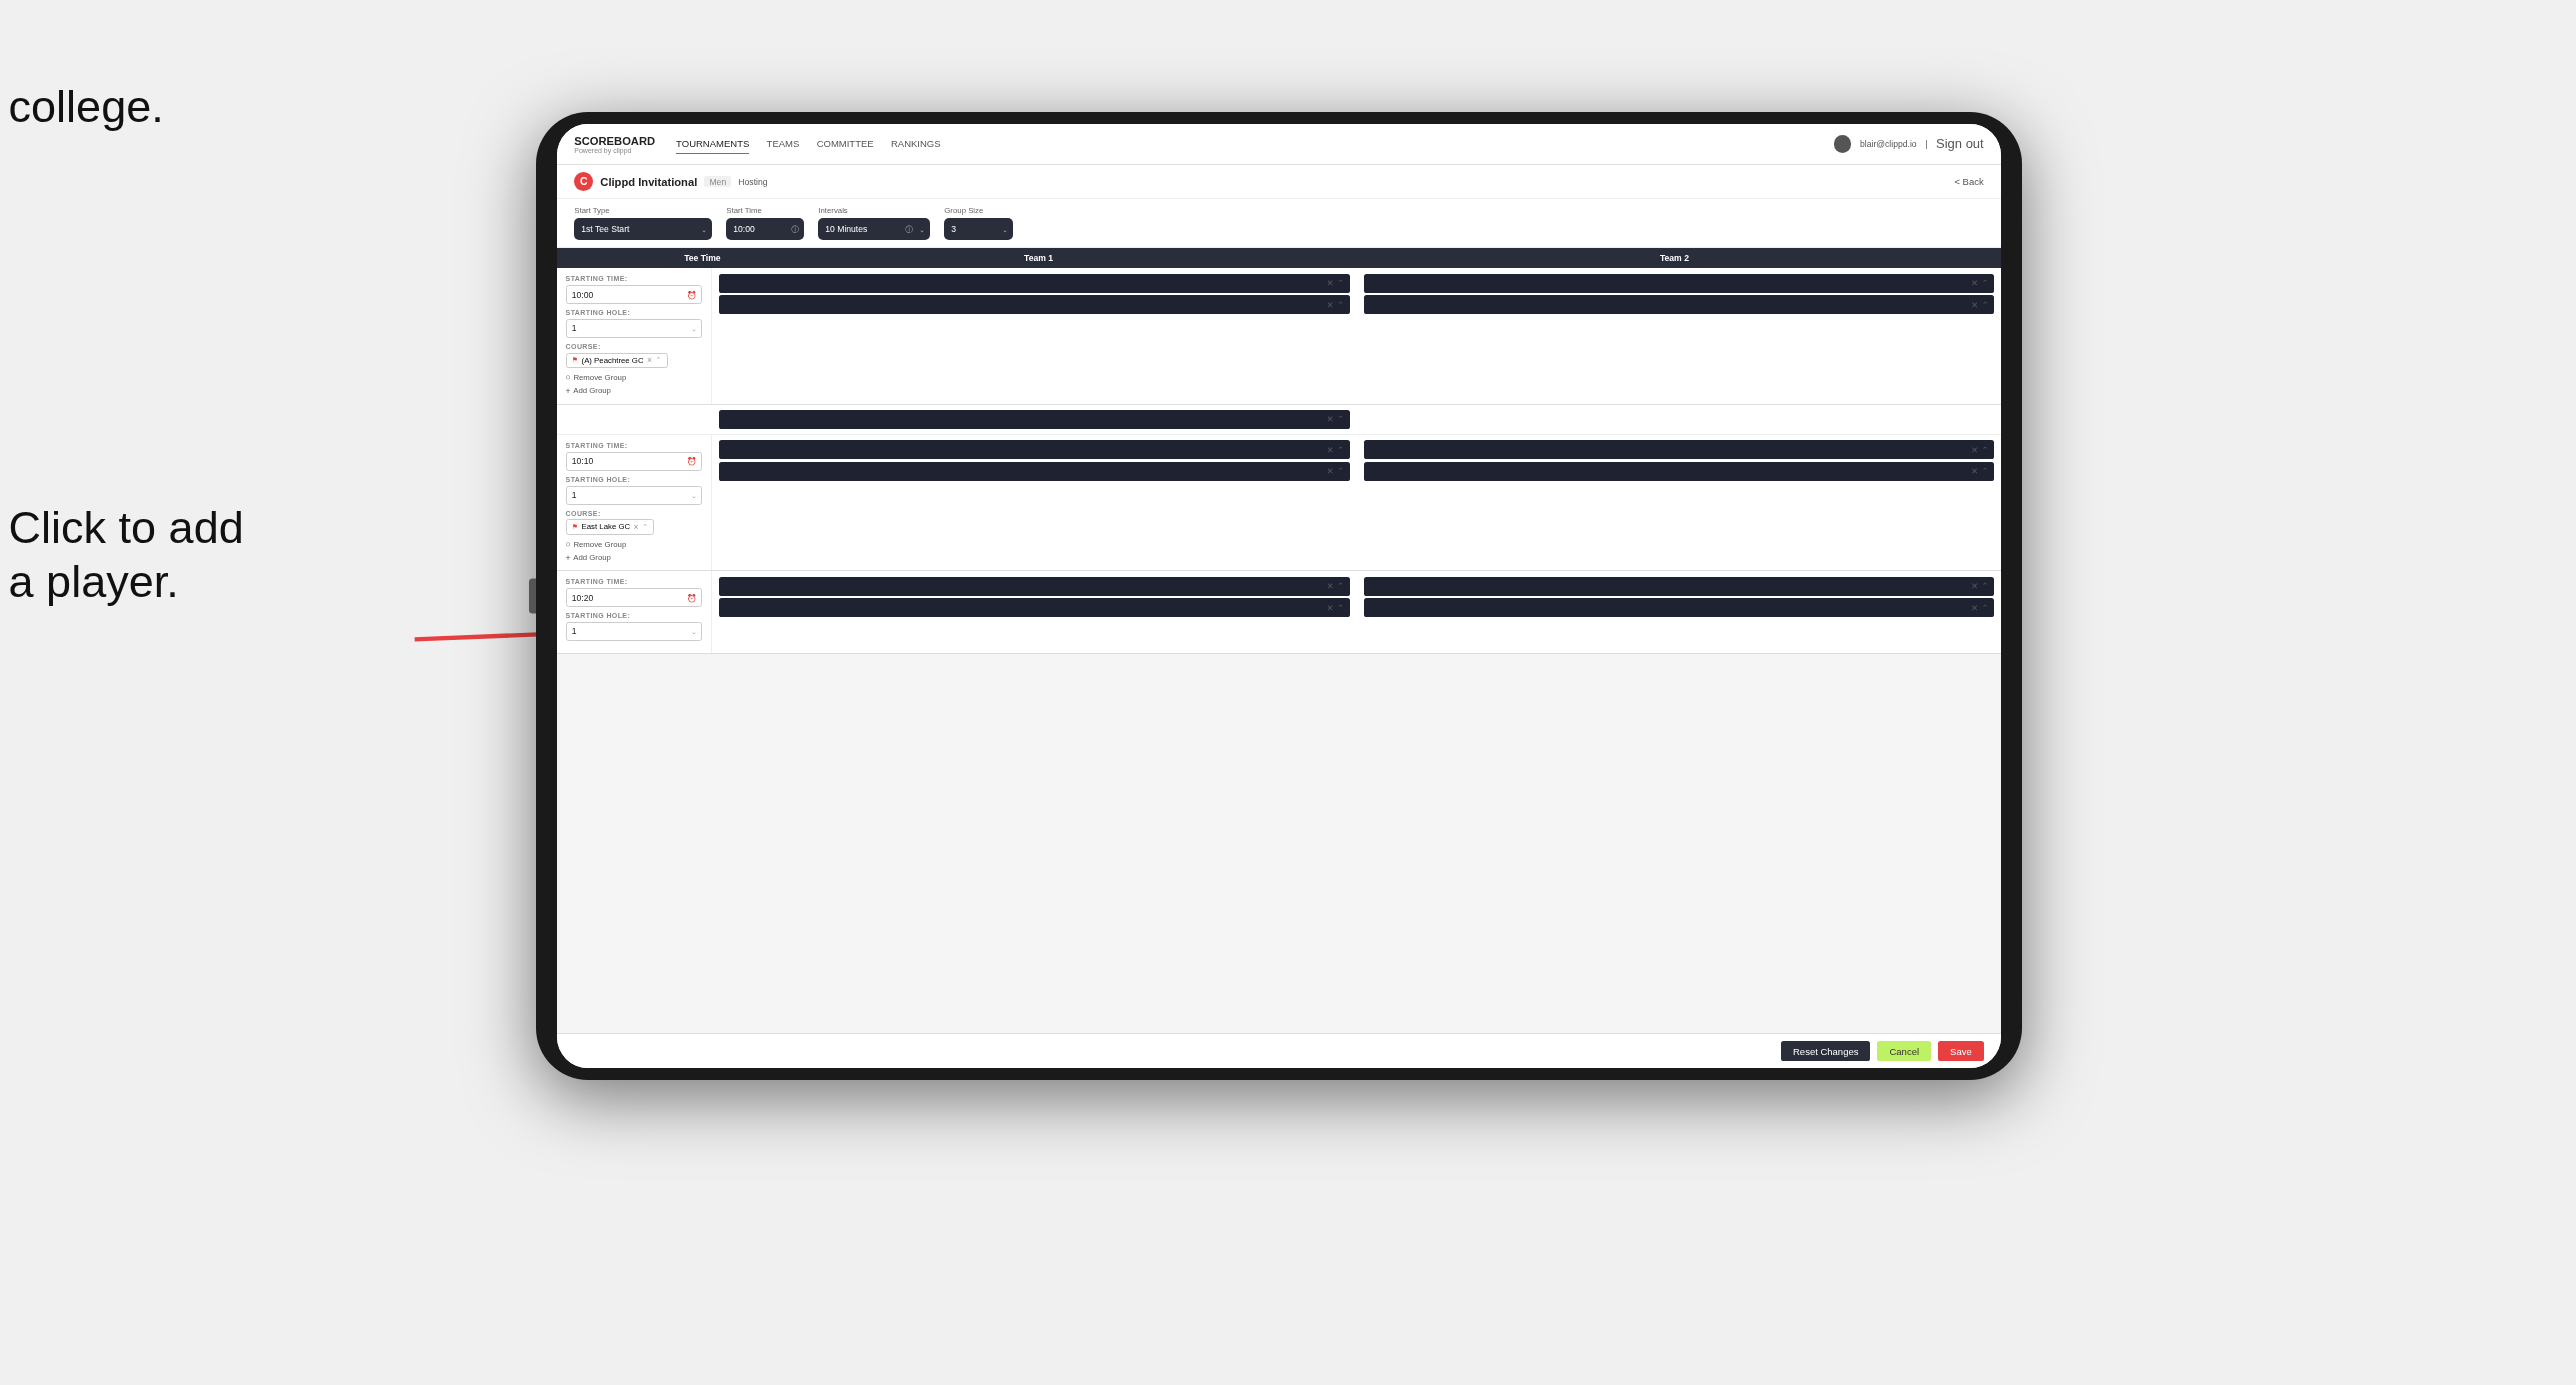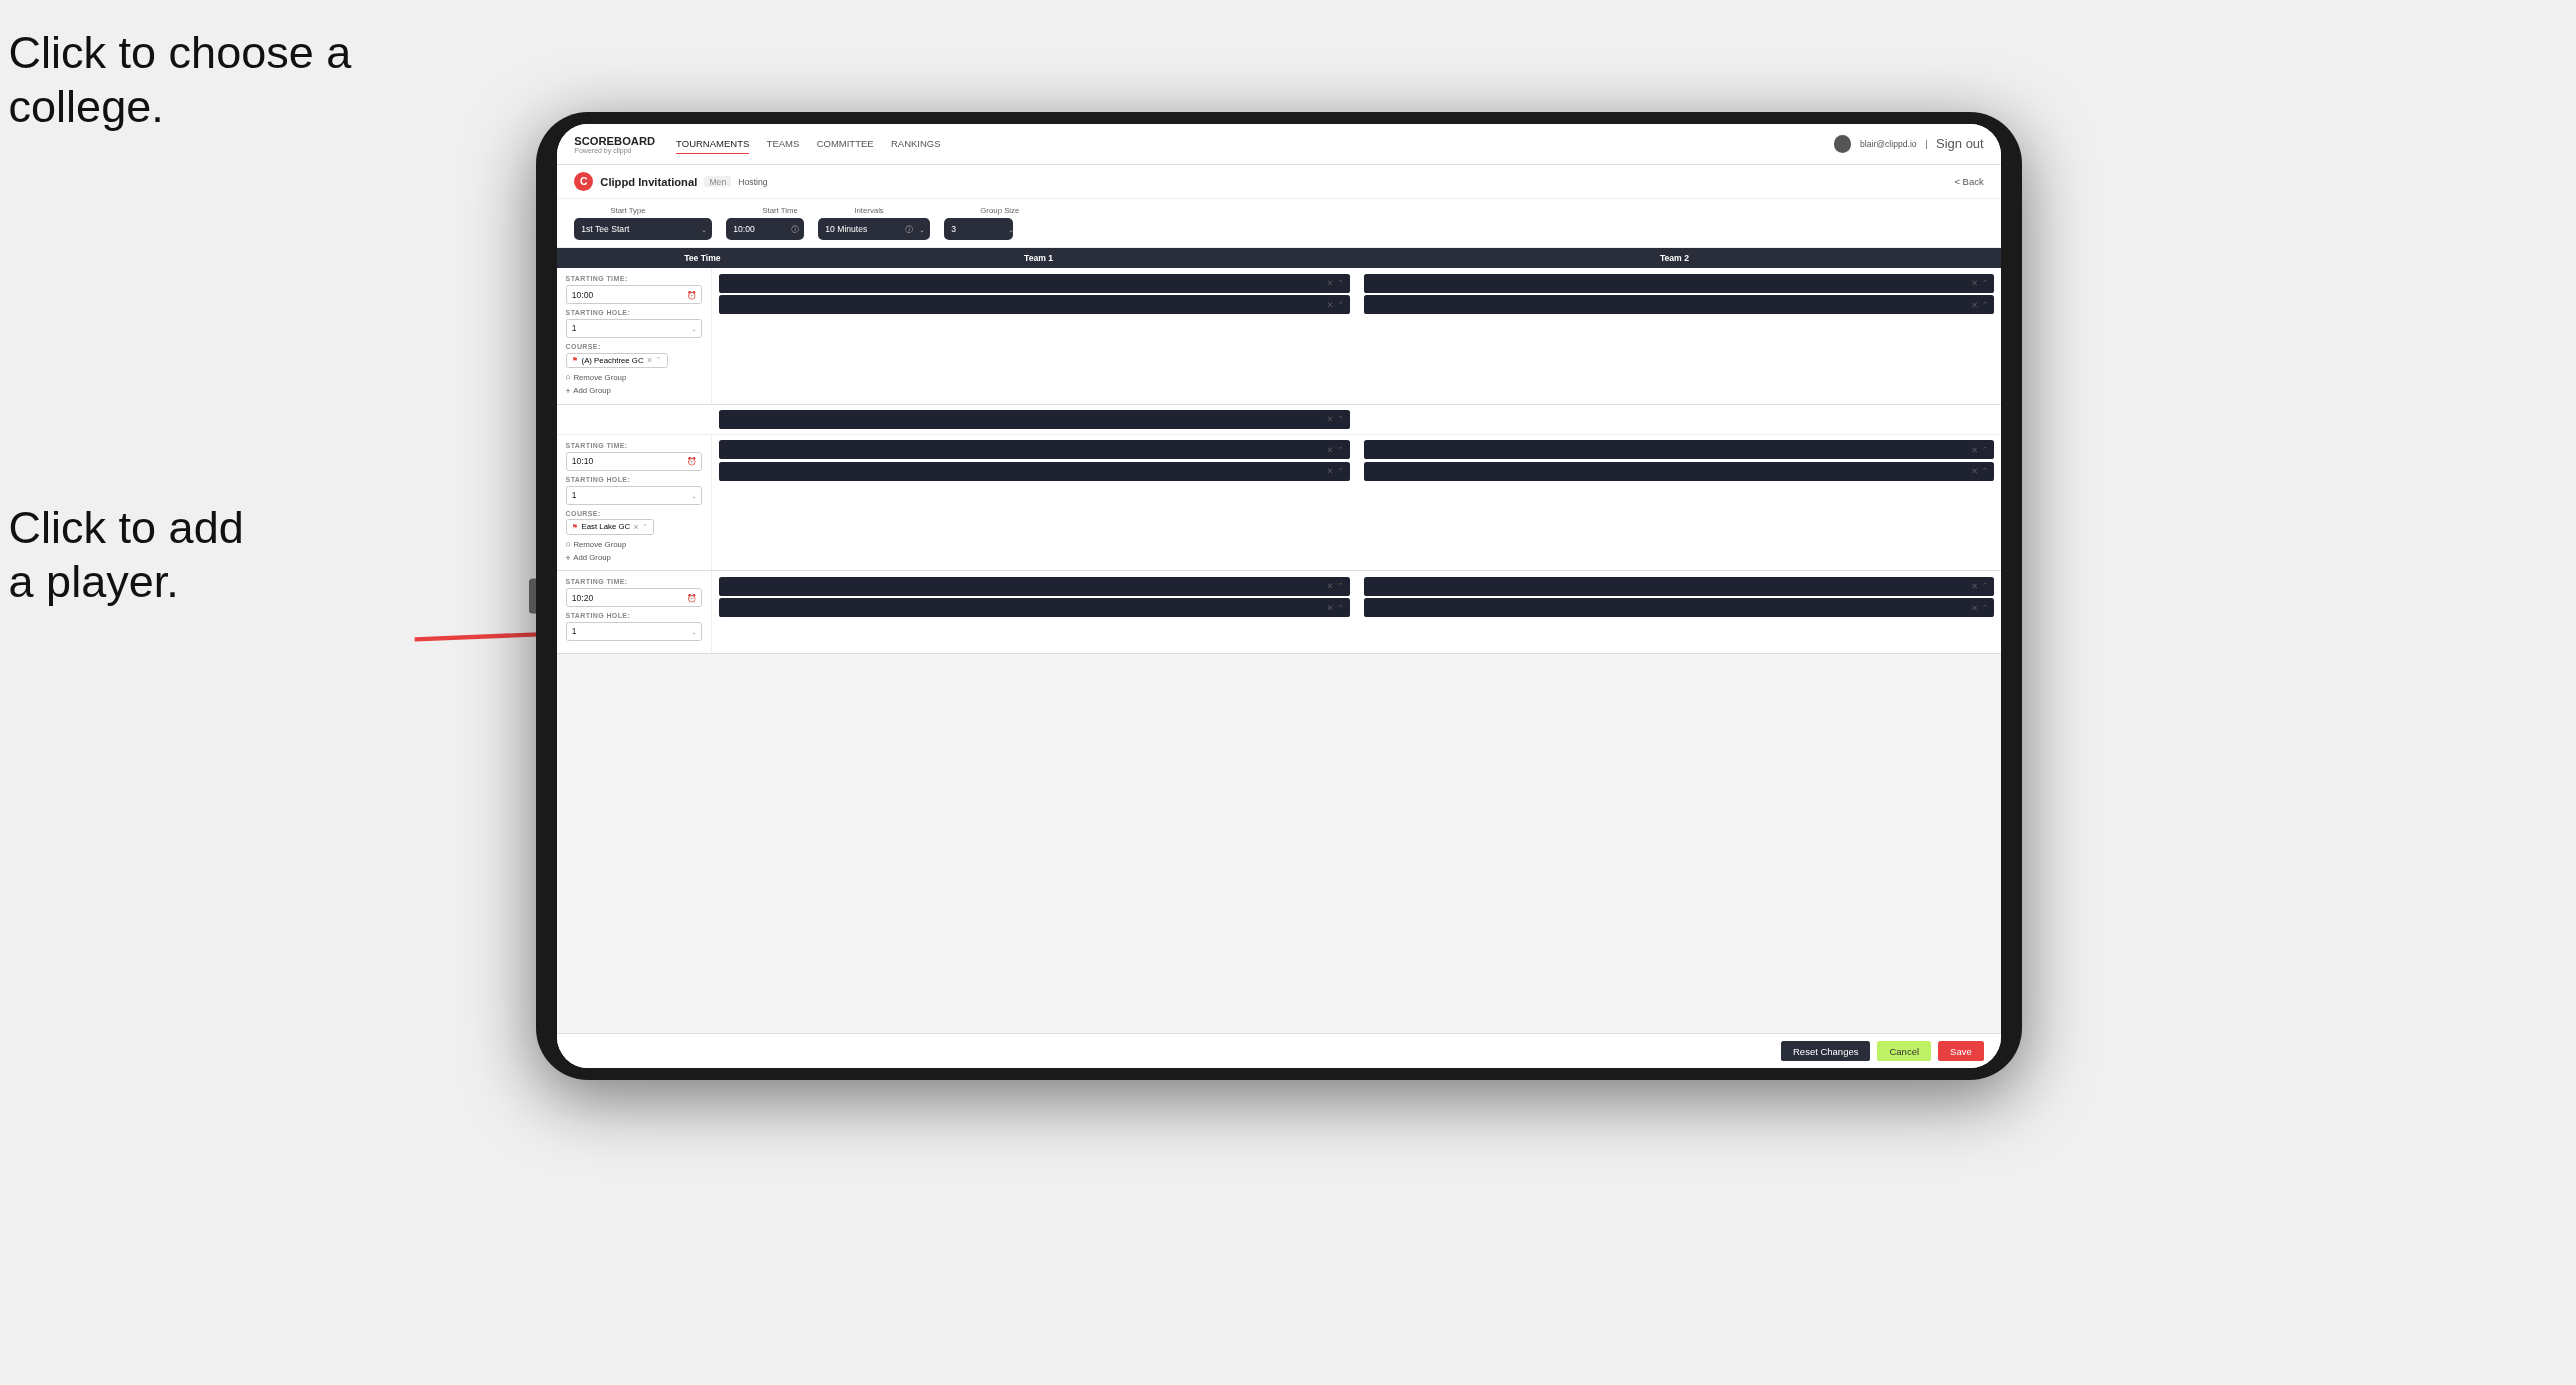--- a/index.html
+++ b/index.html
@@ -162,21 +162,20 @@
     }
     .form-group {
       display: flex;
       flex-direction: column;
       gap: 2.6px;
     }
     .form-label {
       font-size: 7.8px;
       color: #666;
       font-weight: 500;
-      margin-left: 36px;
     }
     .form-select, .form-input {
       background: #2a2e3a;
       border: none;
       color: #fff;
       font-size: 8.6px;
       padding: 3.5px 7px;
       border-radius: 5px;
       height: 22.5px;
       appearance: none;
@@ -397,21 +396,21 @@
       width: 7px;
       height: 35px;
       background: #555;
       border-radius: 3.5px 0 0 3.5px;
     }
   </style>
 </head>
 <body>
 
 <div class="annotation annotation-1">
-  <span>Click to choose a</span><br>
+  <br>
   <span>college.</span>
 </div>
 
 <div class="annotation annotation-2">
   <span>Click to add</span><br>
   <span>a player.</span>
 </div>
 
 <svg class="arrow-svg" style="left:0;top:0;width:2576px;height:1386px;" viewBox="0 0 2982 1604" fill="none" xmlns="http://www.w3.org/2000/svg">
 

